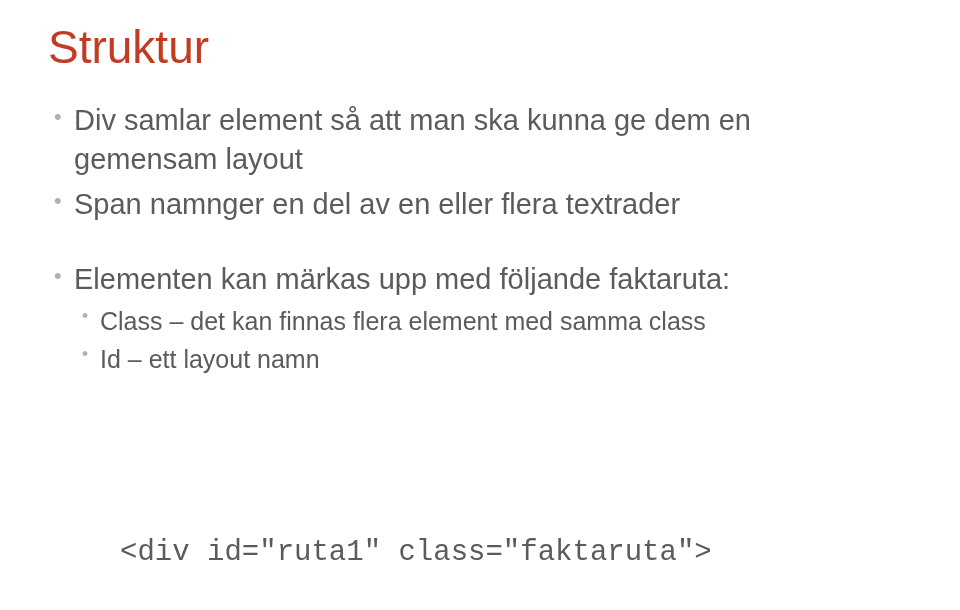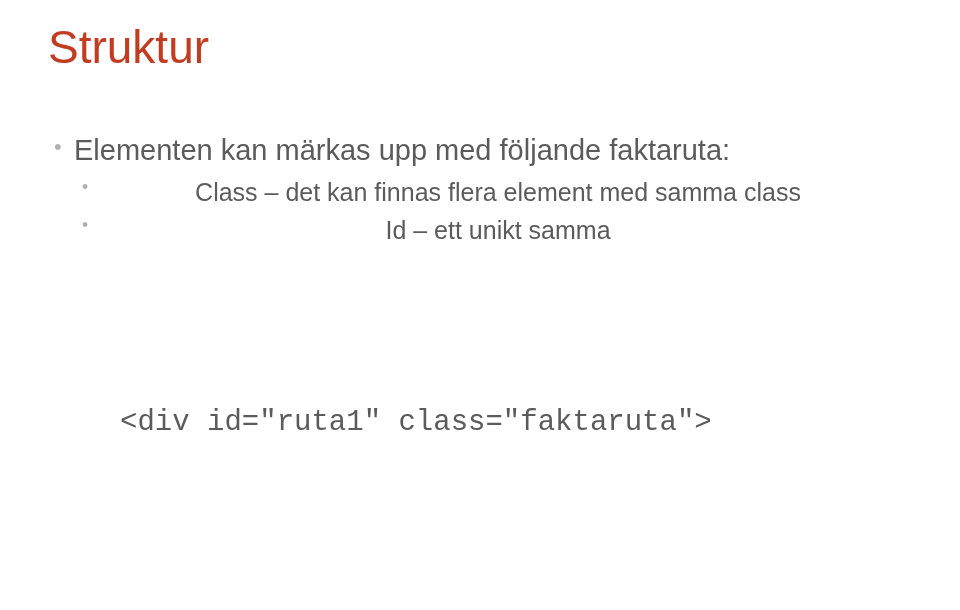--- a/index.html
+++ b/index.html
@@ -45,21 +45,20 @@
     color: #b0b0b0;
     font-size: 0.75em;
   }
   .gap {
     height: 30px;
   }
   ul.level2 {
     list-style: none;
     padding: 0;
     margin: 4px 0 0 0;
-    text-align: center;
   }
   ul.level2 > li {
     position: relative;
     padding-left: 26px;
     font-size: 25px;
     line-height: 1.45;
     margin-bottom: 2px;
   }
   ul.level2 > li::before {
     content: "•";
@@ -79,29 +78,33 @@
     white-space: pre;
   }
 </style>
 </head>
 <body>
 
 <div class="slide">
 
   <h1 class="title">Struktur</h1>
 
+  <ul class="level1">
+    <li>Div samlar element så att man ska kunna ge dem en gemensam layout</li>
+    <li>Span namnger en del av en eller flera textrader</li>
+  </ul>
 
   <div class="gap"></div>
 
   <ul class="level1">
     <li>
       <span>Elementen kan märkas upp med följande faktaruta:</span>
       <ul class="level2">
         <li>Class – det kan finnas flera element med samma class</li>
-        <li>Id – ett unikt samma</li>
+        <li>Id – ett layout namn</li>
       </ul>
     </li>
   </ul>
 
   <div class="code-block">
     <div>&lt;div id="ruta1" class="faktaruta"&gt;</div>
     
     
   </div>
 

